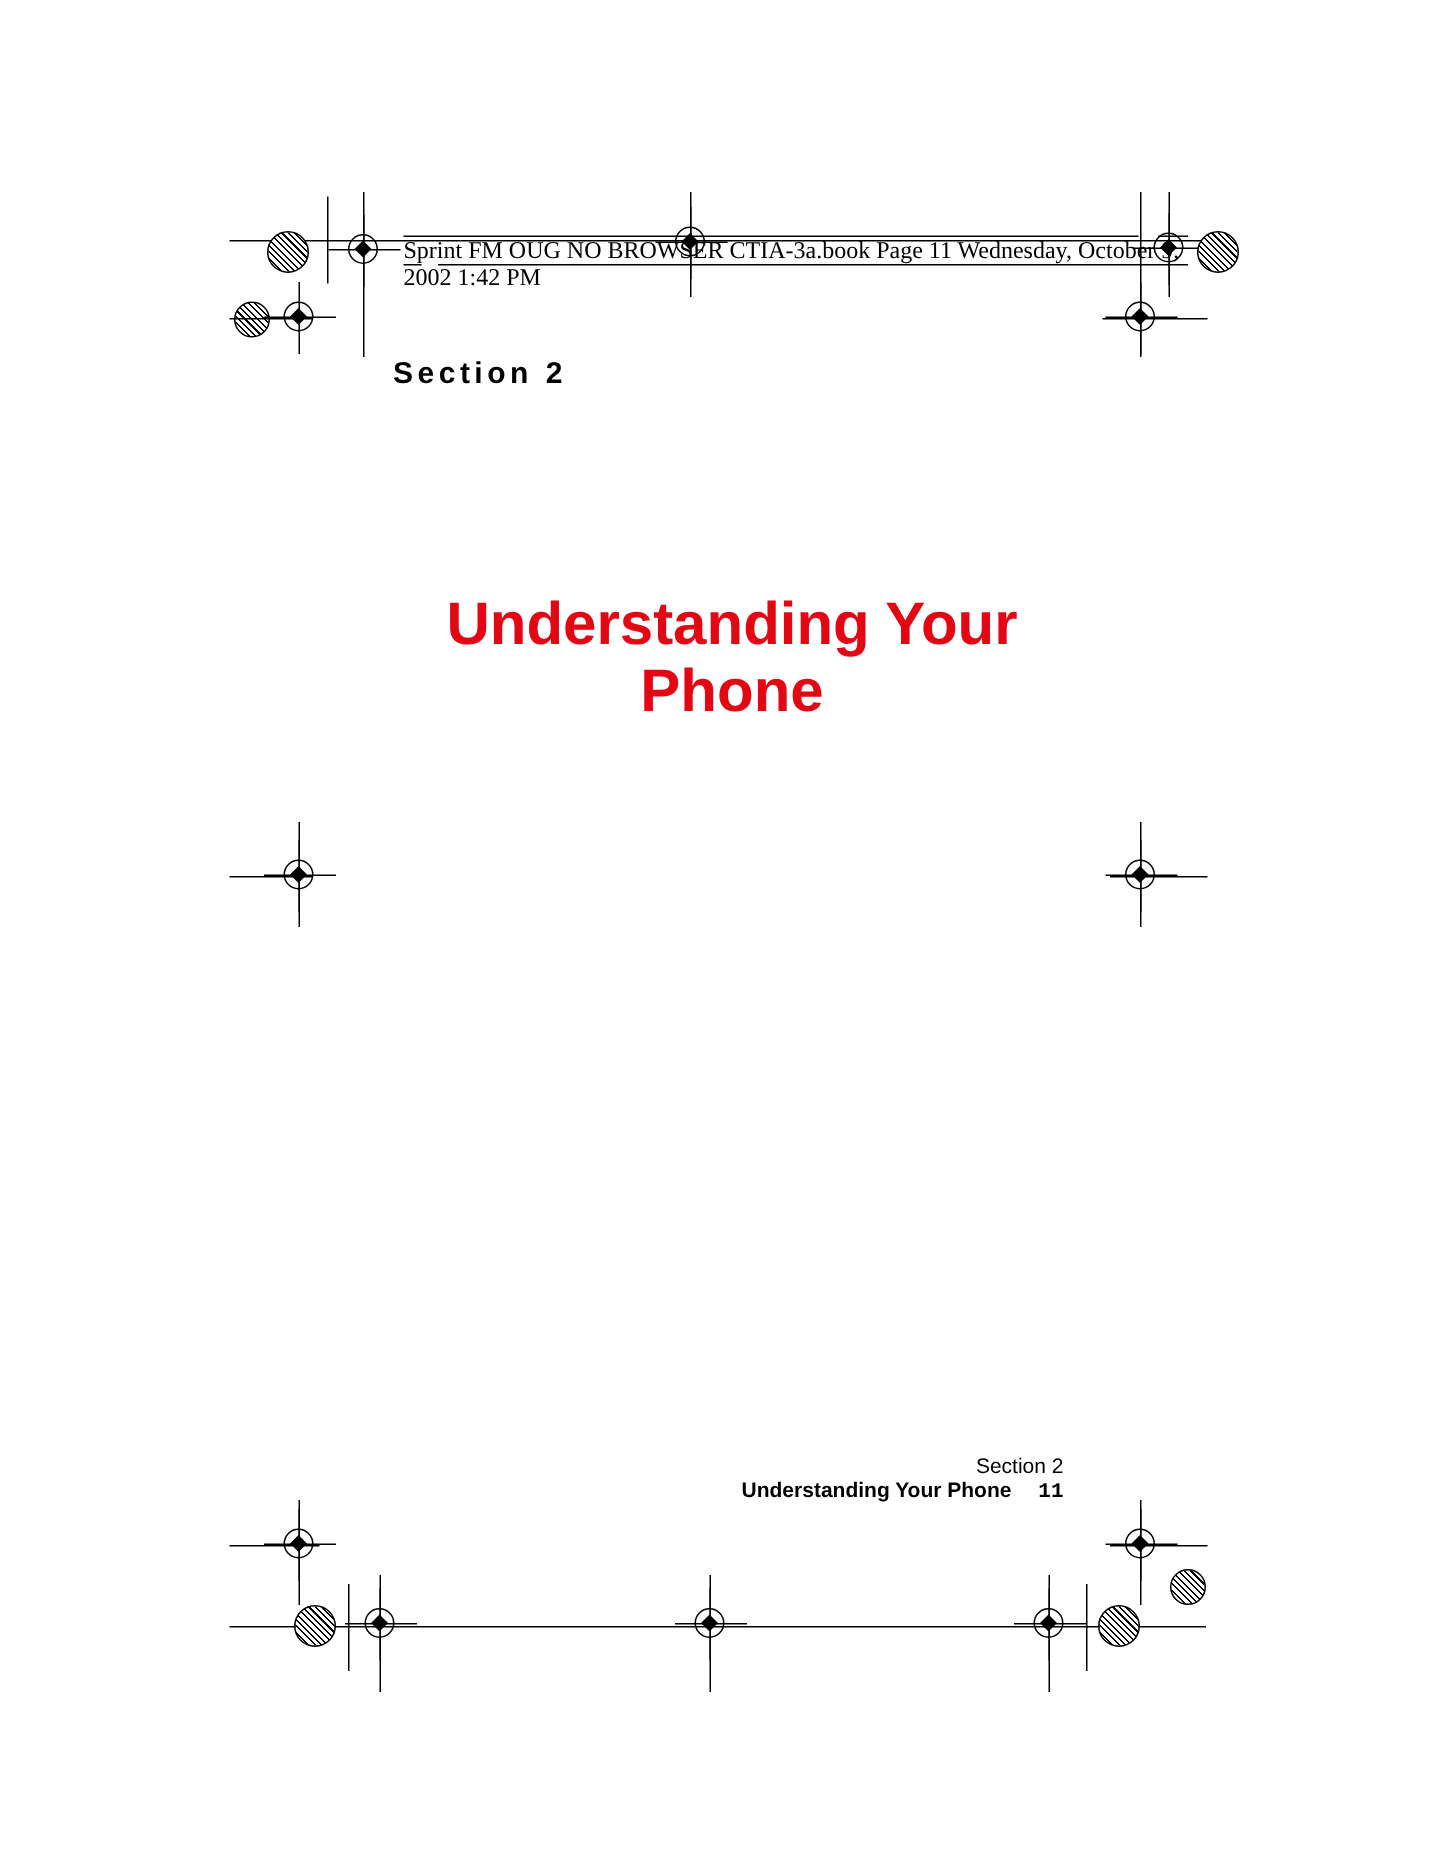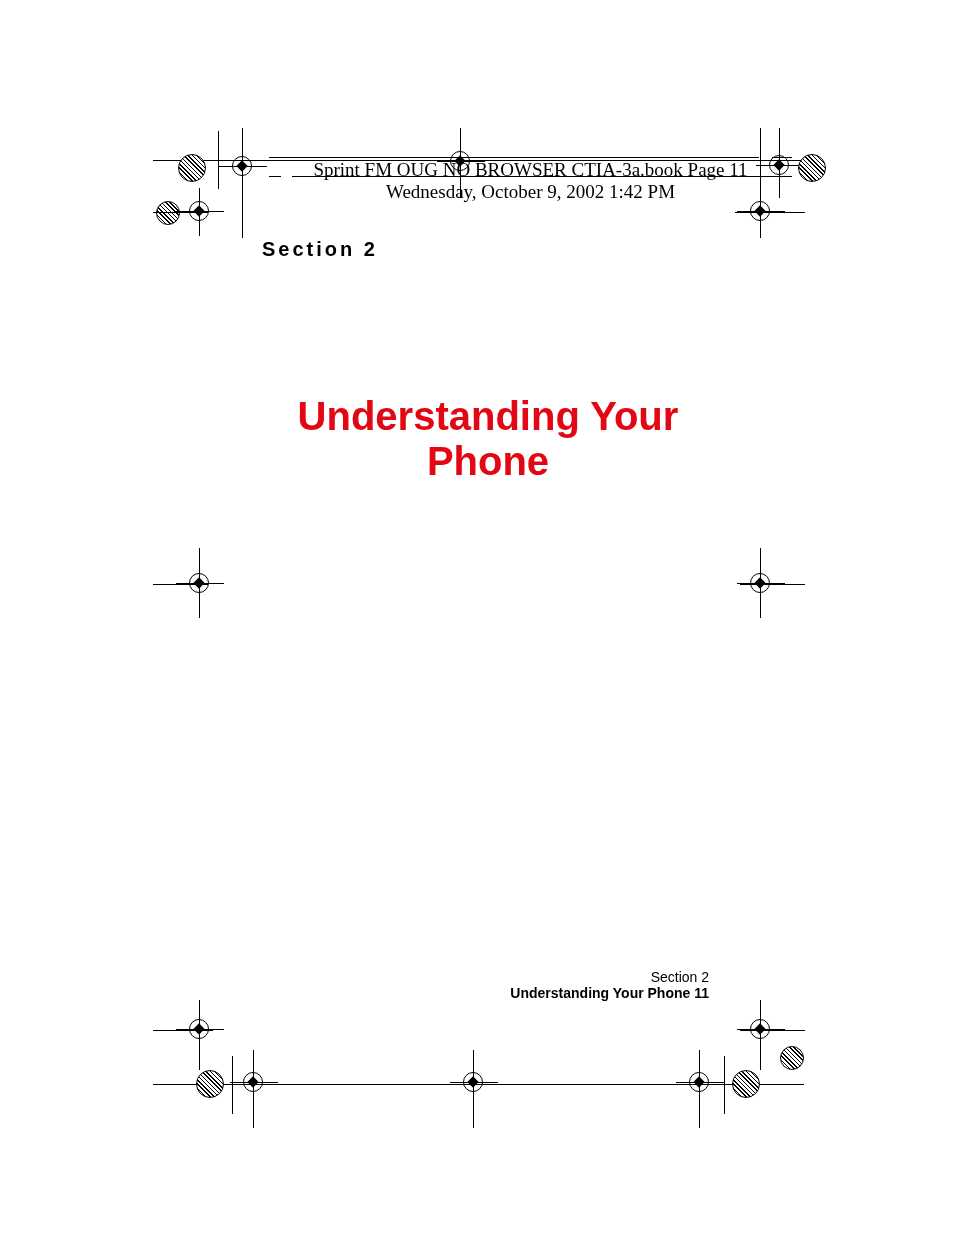--- a/index.html
+++ b/index.html
@@ -84,22 +84,22 @@
     box-sizing: border-box;
   }
 
   
   .running-head {
     position: absolute;
     left: 269px;
     top: 159px;
     width: 523px;
     font-family: "Times New Roman", serif;
-    font-size: 19px;
-    text-align: center;
+    font-size: 16px;
+    text-align: left;
     color: #000;
   }
   .running-head .bar {
     position: absolute;
     height: 0;
     border-top: 1px solid #000;
   }
   .running-head .bar.top-left  { left: 0;   top: -2px; width: 490px; }
   .running-head .bar.top-right { right: 0;  top: -2px; width: 20px; }
   .running-head .bar.bot-left  { left: 0;   top: 17px; width: 12px; }
@@ -141,20 +141,22 @@
   .footer .line1 {
     font-size: 14px;
     font-weight: 400;
   }
   .footer .line2 {
     font-size: 14px;
     font-weight: 700;
   }
   .footer .page-num {
     font-weight: 700;
+    margin-left: 14px;
+    font-family: Liberation Mono, monospace;
   }
 </style>
 </head>
 <body>
 
 <div class="page">
 
   <div class="lineH" style="left:153px; top:160px; width:651px;"></div>
 
   <div class="solidball" style="left:178px; top:154px;"></div>

